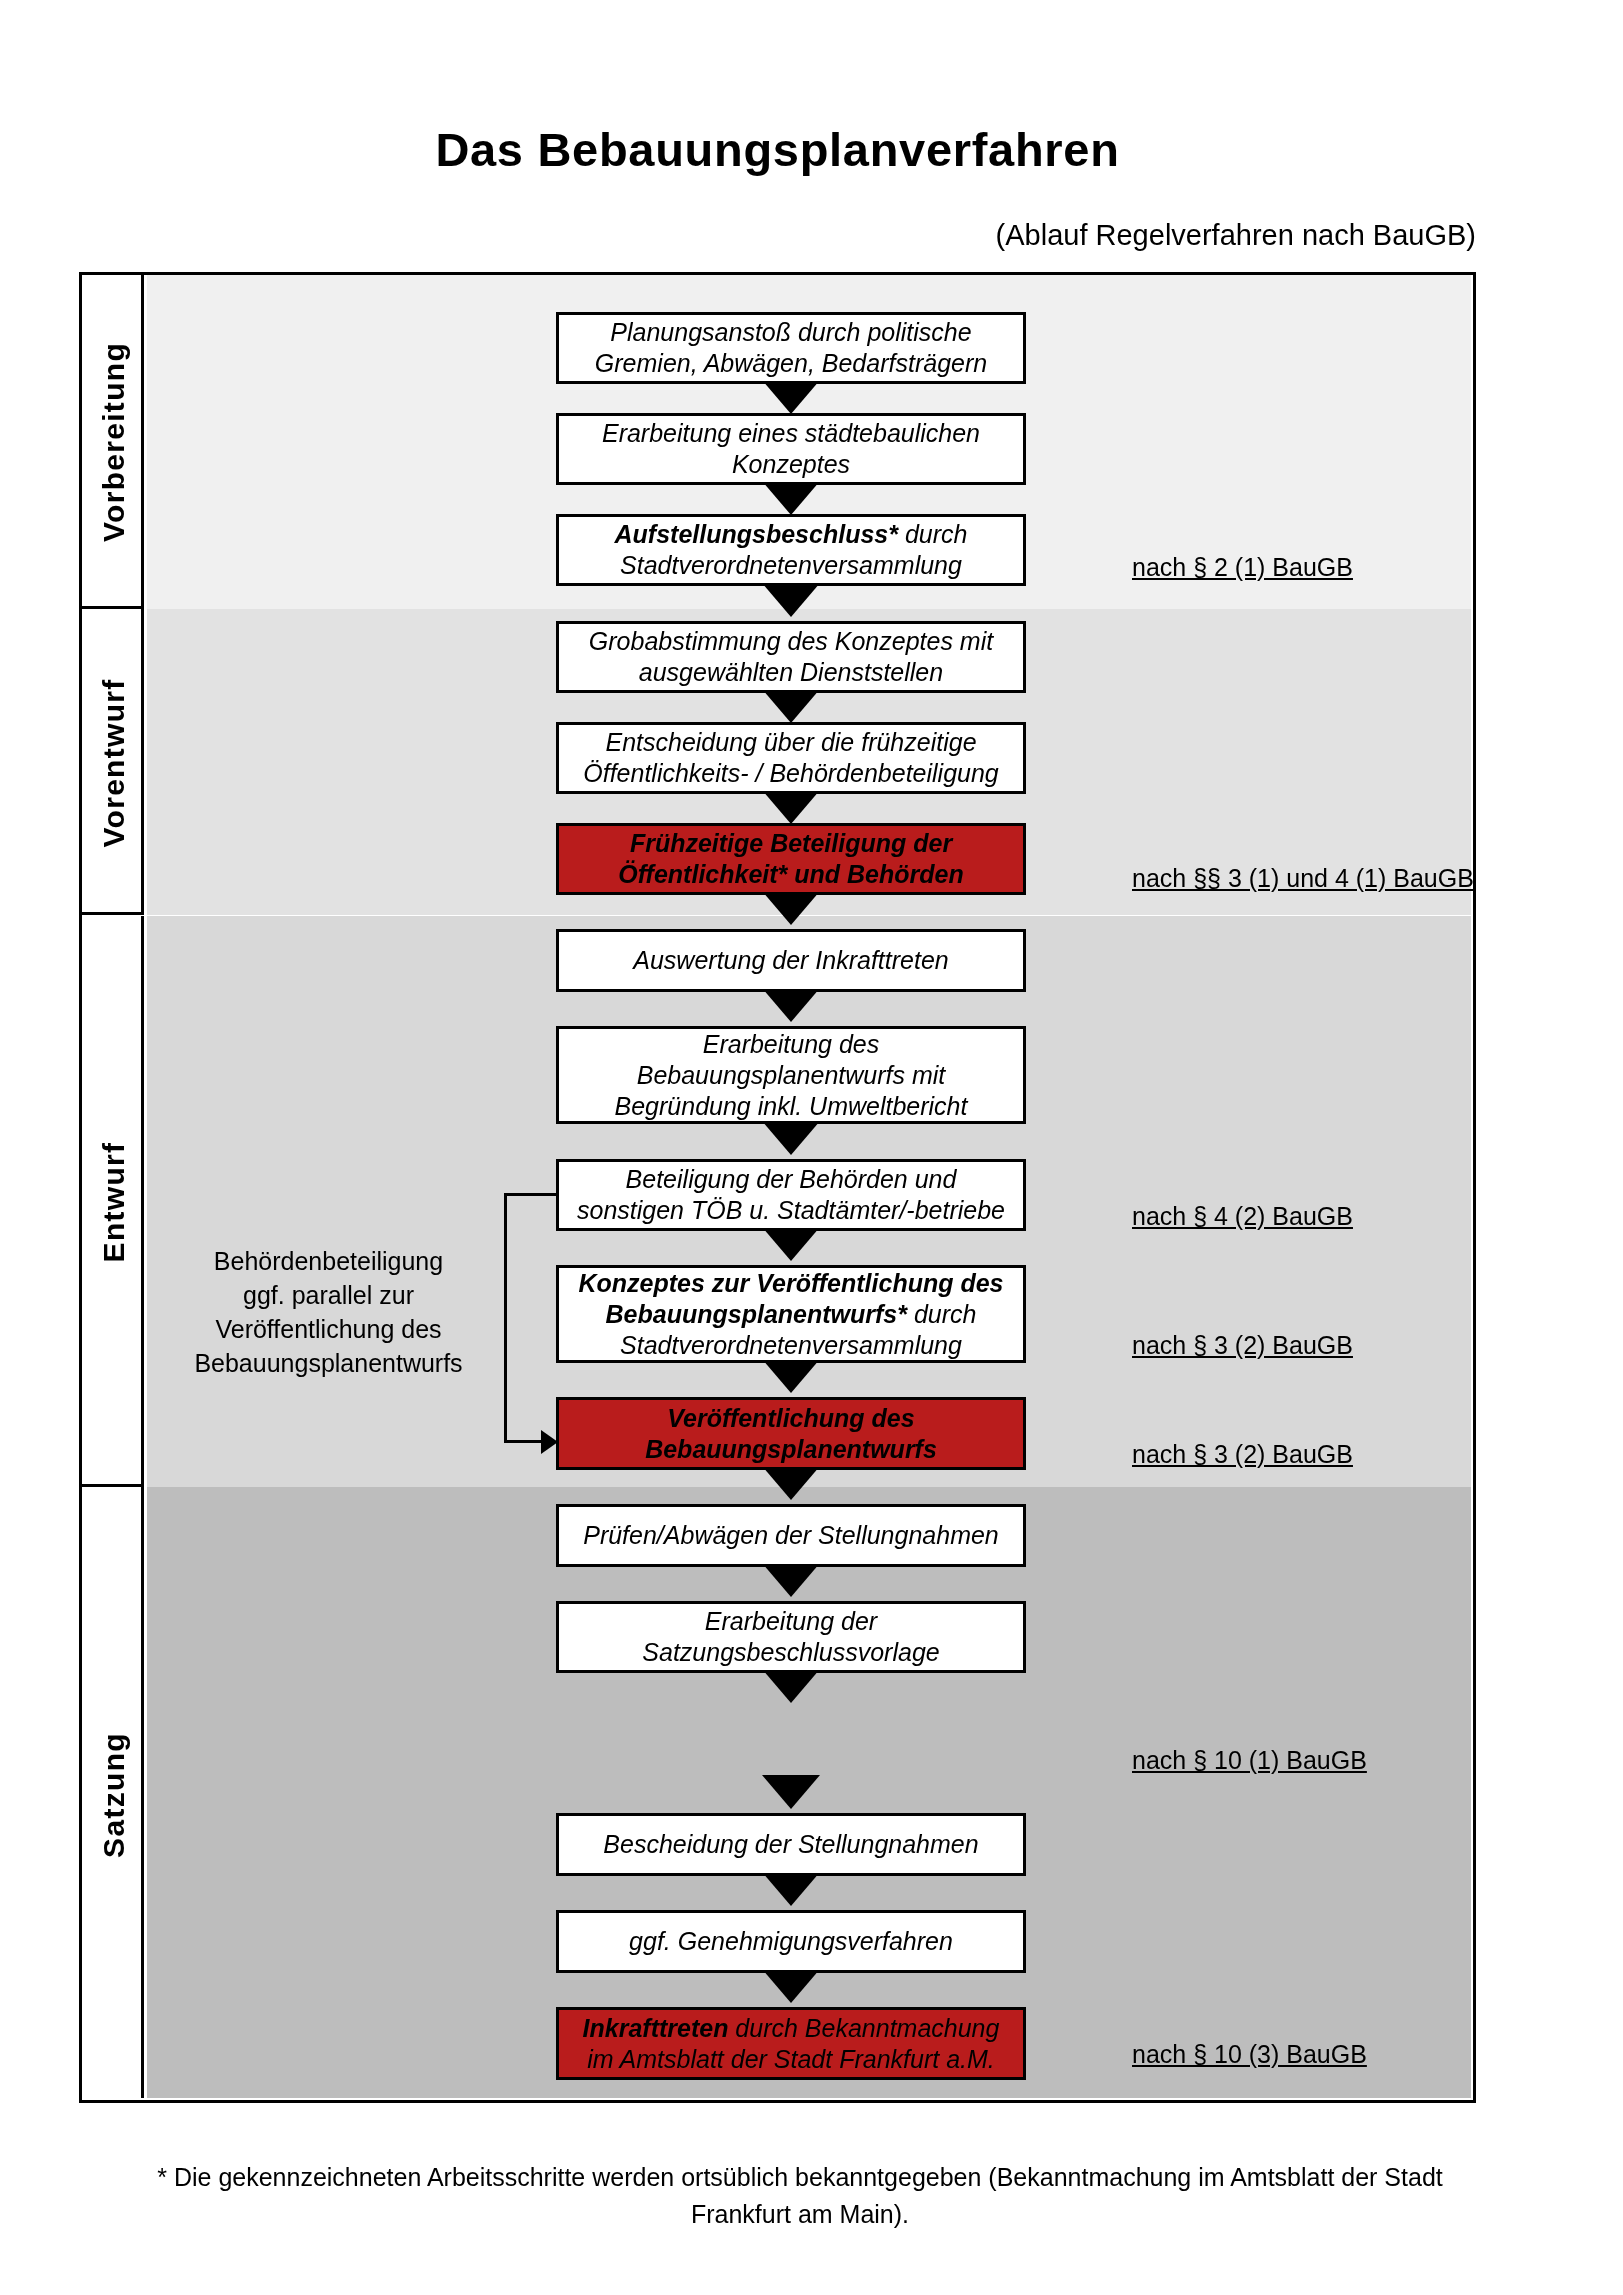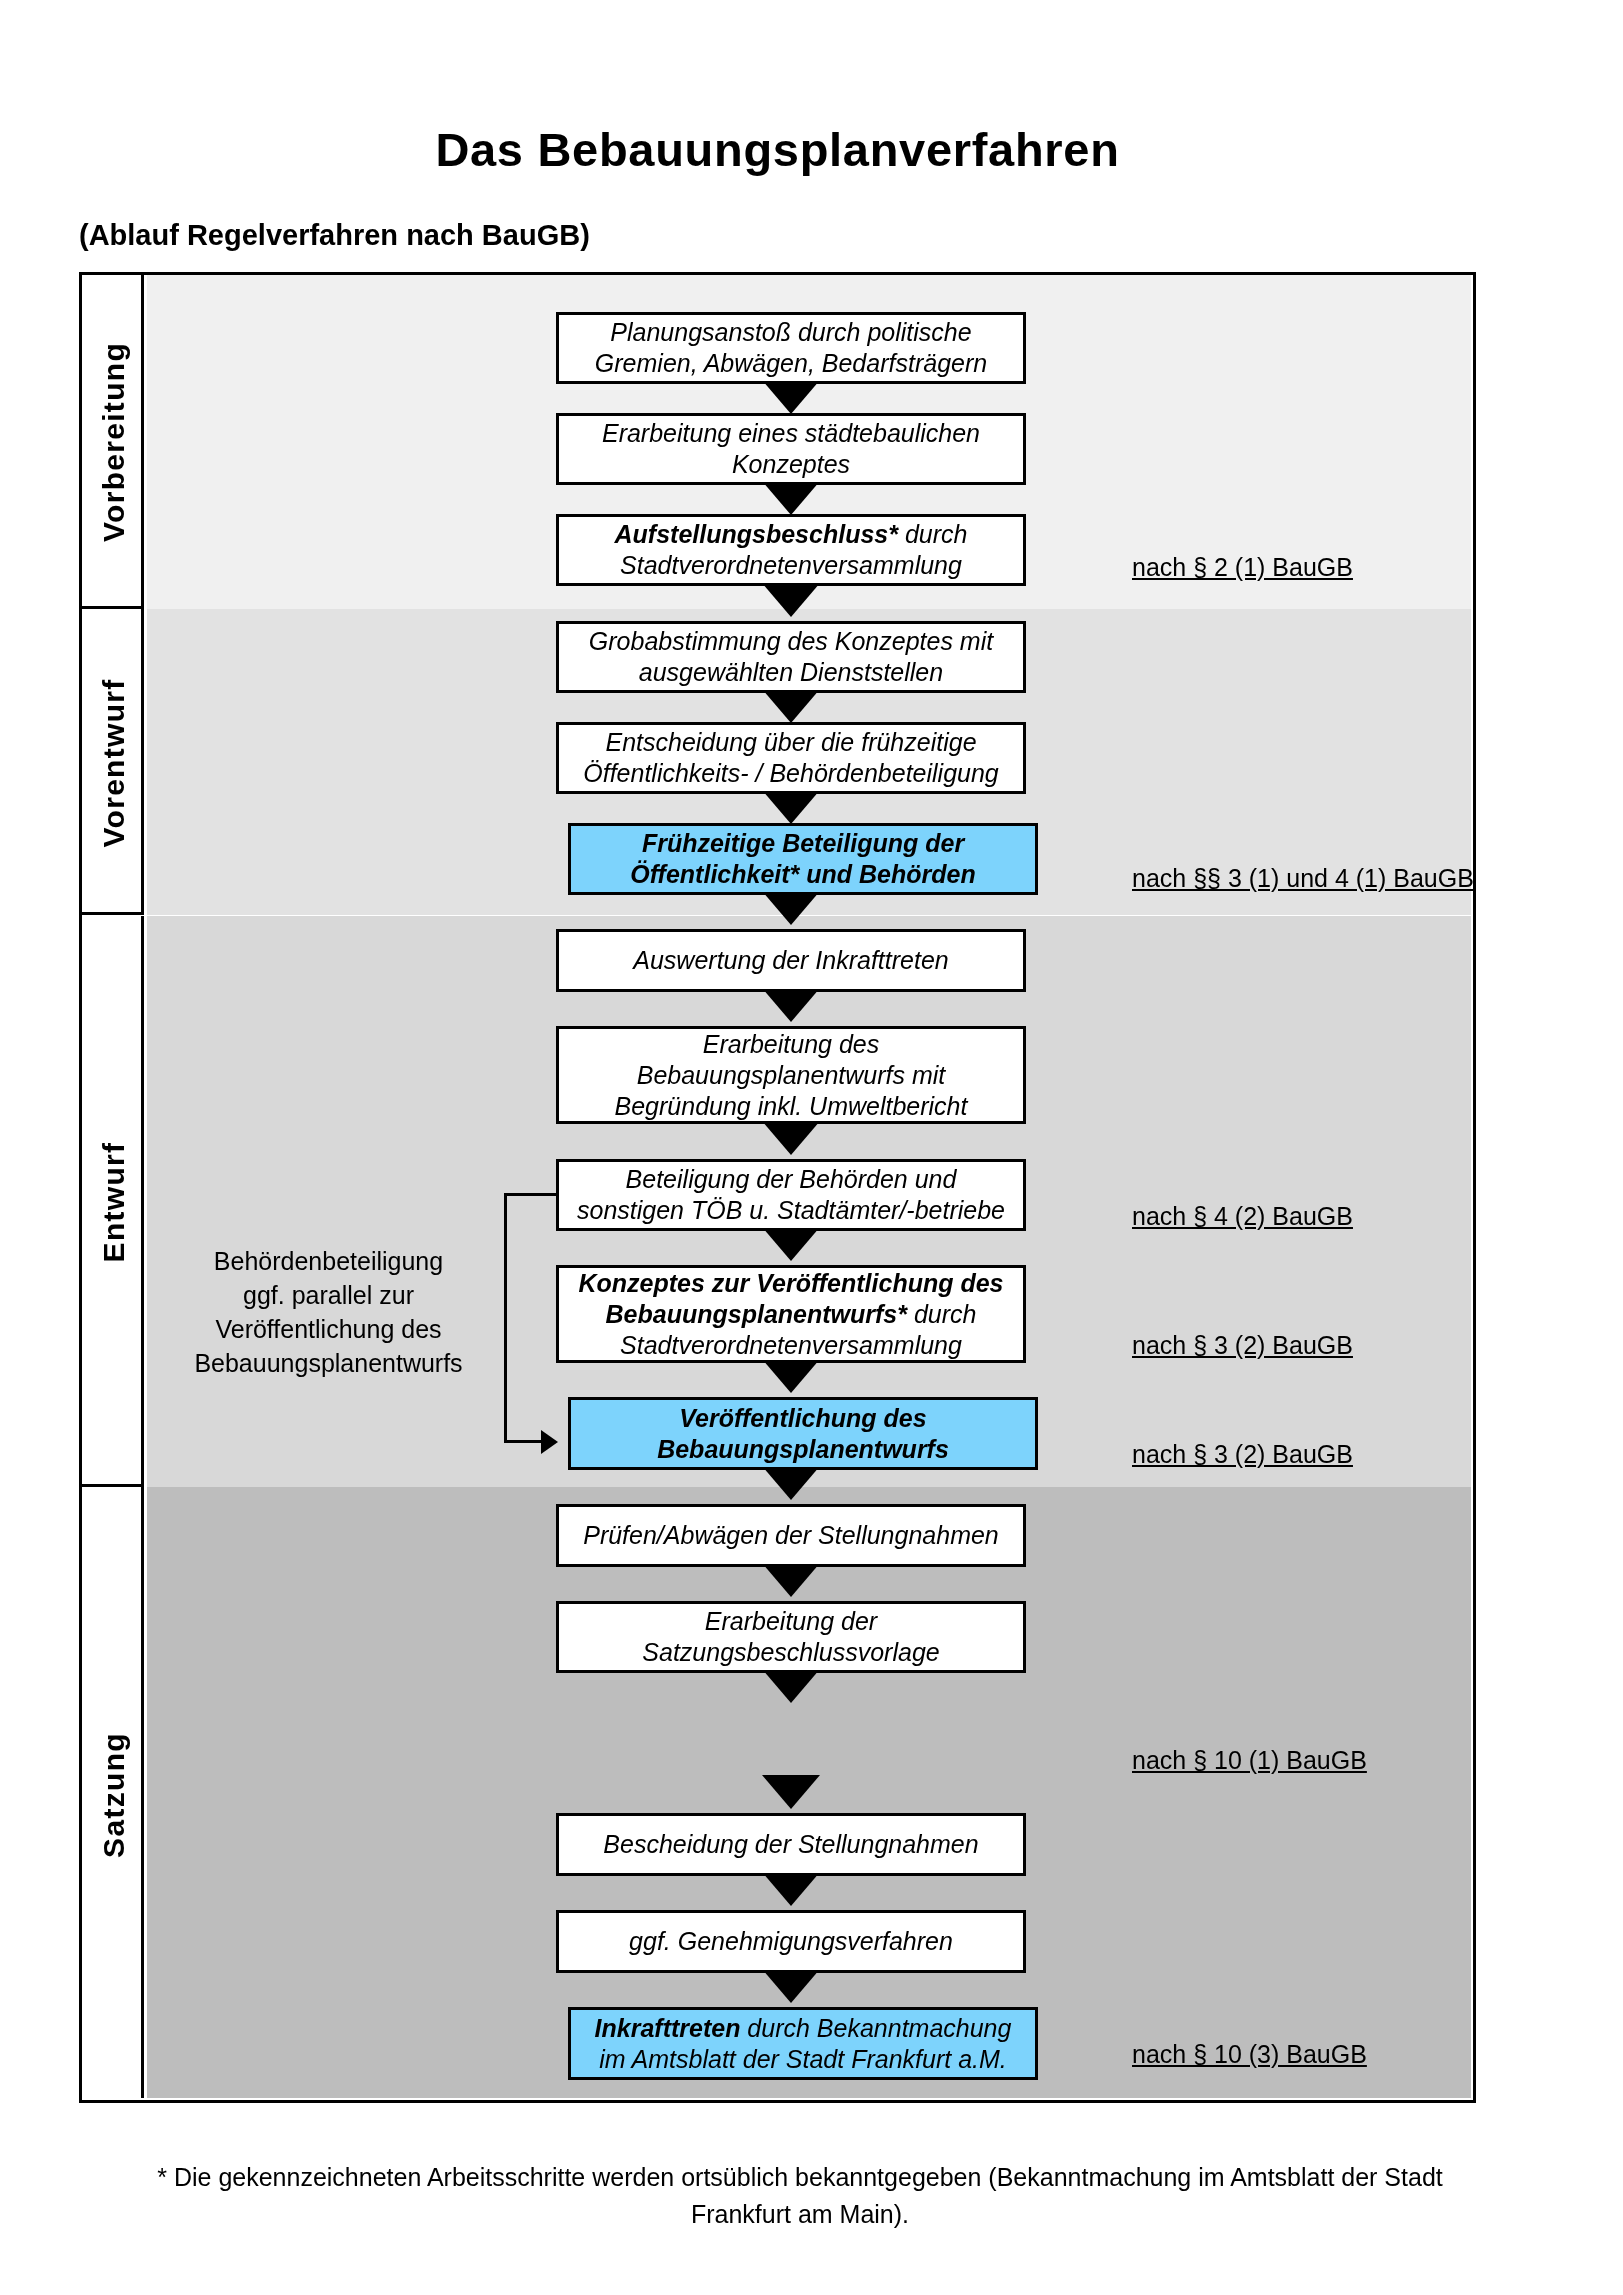--- a/index.html
+++ b/index.html
@@ -6,21 +6,21 @@
   .page {
     position:relative; width:1623px; height:2295px; background:#fff;
     font-family:"Liberation Sans", sans-serif; color:#000; overflow:hidden;
   }
   .title {
     position:absolute; left:79px; top:122px; width:1397px;
     text-align:center; font-size:47px; font-weight:bold; letter-spacing:0.7px;
   }
   .subtitle {
     position:absolute; left:79px; top:219px; width:1397px;
-    text-align:left; font-size:29px; font-weight:bold;
+    text-align:right; font-size:29px; font-weight:normal;
   }
   .frame {
     position:absolute; left:79px; top:272px; width:1397px; height:1831px;
     border:3.9px solid #000; box-sizing:border-box;
   }
   .lcell {
     position:absolute; left:0; width:62px; background:#ffffff;
     border-right:3.9px solid #000; box-sizing:border-box;
   }
   .lcell.sep { border-bottom:3.9px solid #000; }
@@ -29,21 +29,21 @@
     position:absolute; left:114px; transform:translate(-50%,-50%) rotate(-90deg);
     transform-origin:center; font-size:30px; font-weight:bold; white-space:nowrap;
     letter-spacing:1.3px;
   }
   .fbox {
     position:absolute; left:556px; width:470px; box-sizing:border-box;
     border:3.9px solid #000; background:#fff;
     display:flex; flex-direction:column; justify-content:center;
     text-align:center; font-size:25px; line-height:31px; z-index:3;font-style:italic;
   }
-  .fbox.blue { background:#7dd3fc;margin-left:12px; }
+  .fbox.blue { background:#b91c1c; }
   .sb { font-weight:bold; }
   .darr {
     position:absolute; left:762px; width:0; height:0; z-index:2;
     border-left:29.5px solid transparent; border-right:29.5px solid transparent;
     border-top:34px solid #000;
   }
   .annot {
     position:absolute; left:1132px; font-size:25px; line-height:29px;
     white-space:nowrap; z-index:3;text-decoration:underline;
   }

